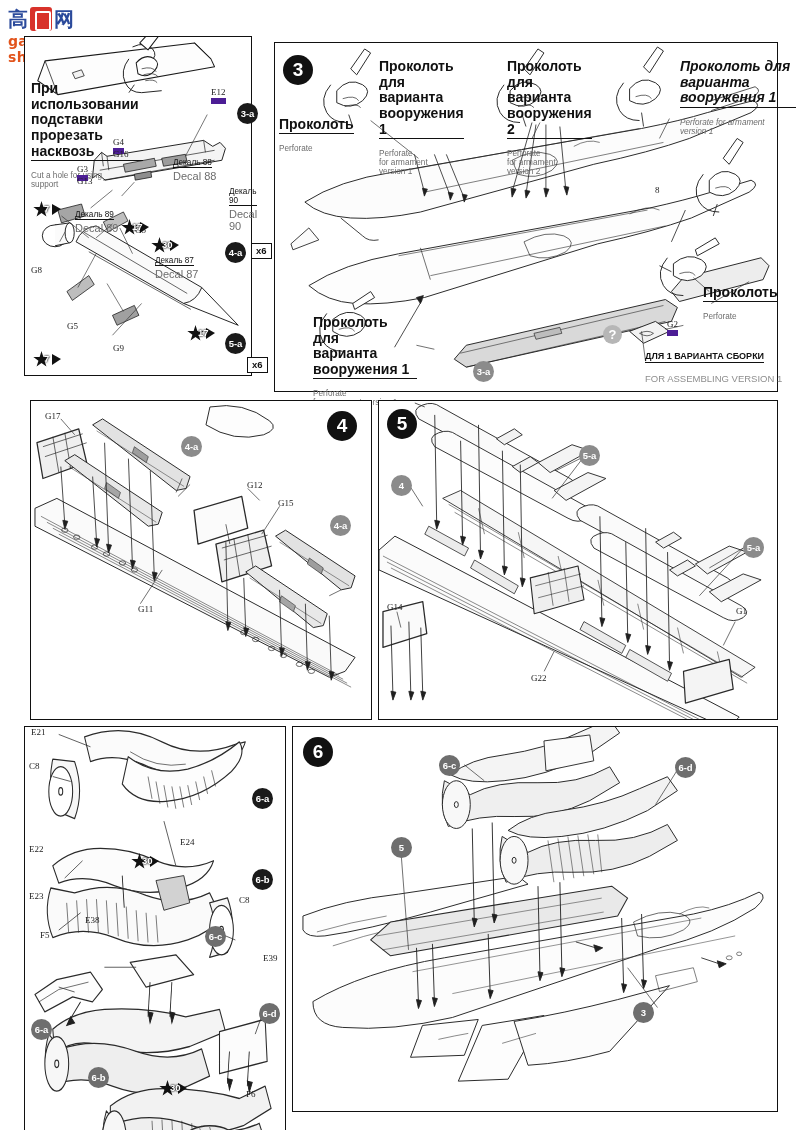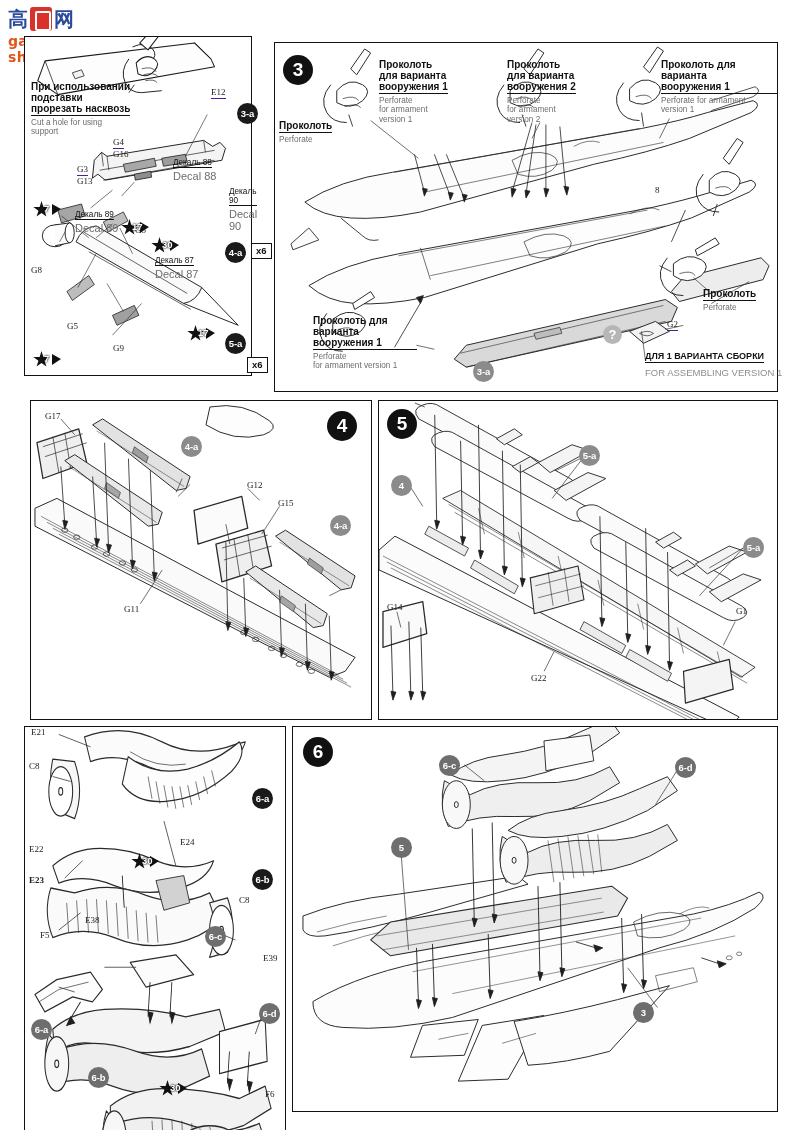--- a/index.html
+++ b/index.html
@@ -80,41 +80,41 @@
     z-index:3;text-shadow:0 0 2px #111,0 0 2px #111;
   }
   .star-badge .tri{
     position:absolute;left:19px;top:3px;width:0;height:0;
     border-left:9px solid #111;border-top:5px solid transparent;border-bottom:6px solid transparent;
   }
 
   
   .callout{position:absolute;line-height:1.12;}
   .callout .ru{
-    font-size:10px;font-weight:bold;color:#111;
+    font-size:14px;font-weight:bold;color:#111;
     border-bottom:1.1px solid #111;display:inline-block;padding-bottom:.5px;
   }
-  .callout .en{font-size:8.2px;color:#6d6d6d;display:block;margin-top:2px;}
+  .callout .en{font-size:8.2px;color:#6d6d6d;display:block;margin-top:10px;}
 
   
   .plabel{
     position:absolute;font-size:9px;color:#222;
     font-family:"Liberation Serif", serif;
   }
-  .plabel.u{border-bottom:1px solid #4c1d95;padding-bottom:.5px;}
+  .plabel.u{border-bottom:6px solid #4c1d95;padding-bottom:.5px;}
 
   
   .decal{position:absolute;line-height:1.12;}
   .decal .ru{font-size:8.2px;font-weight:normal;color:#111;border-bottom:1.1px solid #111;display:inline-block;}
   .decal .en{font-size:11px;color:#6d6d6d;display:block;margin-top:1px;}
 
   
   .version{position:absolute;line-height:1.1;}
   .version .ru{font-size:9px;font-weight:bold;color:#111;border-bottom:1.2px solid #111;display:inline-block;white-space:nowrap;}
-  .version .en{font-size:9.5px;color:#8e8e8e;display:block;margin-top:5px;white-space:nowrap;}
+  .version .en{font-size:9.5px;color:#8e8e8e;display:block;margin-top:11px;white-space:nowrap;}
 
   
   .art{position:absolute;left:0;top:0;width:100%;height:100%;pointer-events:none;}
   .art svg{display:block;width:100%;height:100%;}
 </style>
 </head>
 <body>
 
 <div id="sheet">
 
@@ -389,21 +389,21 @@
 version 1</span>
     </div>
     <div class="callout" style="left:232px;top:16px;width:74px;">
       <span class="ru" style="white-space:pre-line;">Проколоть
 для варианта
 вооружения 2</span>
       <span class="en" style="white-space:pre-line;">Perforate
 for armament
 version 2</span>
     </div>
-    <div class="callout" style="left:386px;top:16px;width:116px;">
+    <div class="callout" style="left:405px;top:16px;width:116px;font-style:italic;">
       <span class="ru" style="white-space:pre-line;">Проколоть для варианта
 вооружения 1</span>
       <span class="en" style="white-space:pre-line;">Perforate for armament
 version 1</span>
     </div>
     <div class="callout" style="left:38px;top:272px;width:104px;">
       <span class="ru" style="white-space:pre-line;">Проколоть для
 варианта вооружения 1</span>
       <span class="en" style="white-space:pre-line;">Perforate
 for armament version 1</span>
@@ -520,21 +520,21 @@
           <path d="M160 84 L148 96"></path>
           <path d="M300 196 L312 190"></path>
         </g>
       </svg>
     </div>
 
     <div class="step-num" style="left:296px;top:10px;">4</div>
     <div class="plabel" style="left:14px;top:10px;">G17</div>
     <div class="plabel" style="left:216px;top:79px;">G12</div>
     <div class="plabel" style="left:247px;top:97px;">G15</div>
-    <div class="plabel" style="left:93px;top:203px;">G11</div>
+    <div class="plabel" style="left:107px;top:203px;">G11</div>
     <div class="sub-badge grey" style="left:150px;top:35px;">4-a</div>
     <div class="sub-badge grey" style="left:299px;top:114px;">4-a</div>
   </div>
 
   <div class="panel" style="left:378px;top:400px;width:400px;height:320px;">
     <div class="art">
       <svg viewBox="0 0 400 320" preserveAspectRatio="none">
         <g fill="none" stroke="#2a2a2a" stroke-width="1" stroke-linejoin="round">
 
           <path d="M0 150 l16 -14 l346 182 l-12 12 L0 170 Z" fill="#fbfbfb"></path>
@@ -749,26 +749,26 @@
           <path d="M240 230 L232 248"></path>
           <path d="M218 364 L206 352"></path>
         </g>
       </svg>
     </div>
 
     <div class="plabel" style="left:6px;top:0px;">E21</div>
     <div class="plabel" style="left:4px;top:34px;">C8</div>
     <div class="plabel" style="left:155px;top:110px;">E24</div>
     <div class="plabel" style="left:4px;top:117px;">E22</div>
-    <div class="plabel" style="left:4px;top:148px;font-weight:bold;">E23</div>
+    <div class="plabel" style="left:4px;top:164px;">E23</div>
     <div class="plabel" style="left:214px;top:168px;">C8</div>
     <div class="plabel" style="left:60px;top:188px;">E38</div>
     <div class="plabel" style="left:15px;top:203px;">F5</div>
     <div class="plabel" style="left:238px;top:226px;">E39</div>
-    <div class="plabel" style="left:221px;top:362px;margin-left:19px;">F6</div>
+    <div class="plabel" style="left:221px;top:362px;">F6</div>
 
     <div class="star-badge" style="left:106px;top:126px;">
       <span class="st"></span>
       <span class="nm">30</span>
       <span class="tri"></span>
     </div>
     <div class="star-badge" style="left:134px;top:353px;">
       <span class="st"></span>
       <span class="nm">30</span>
       <span class="tri"></span>

